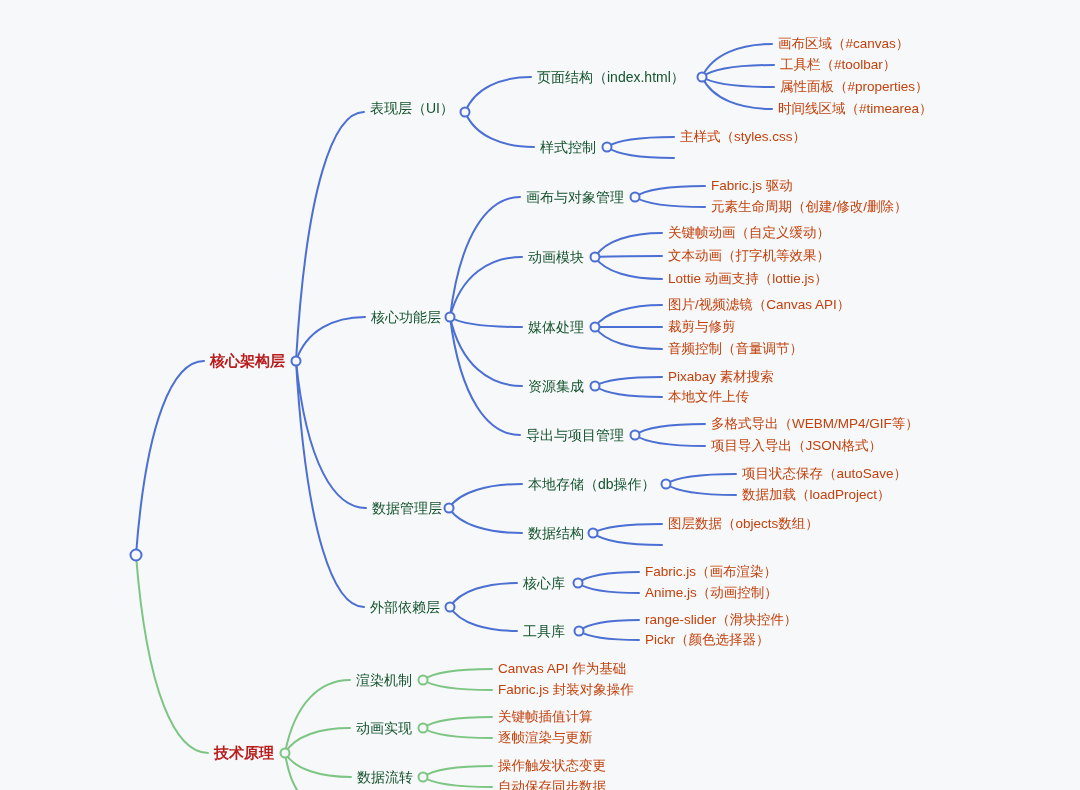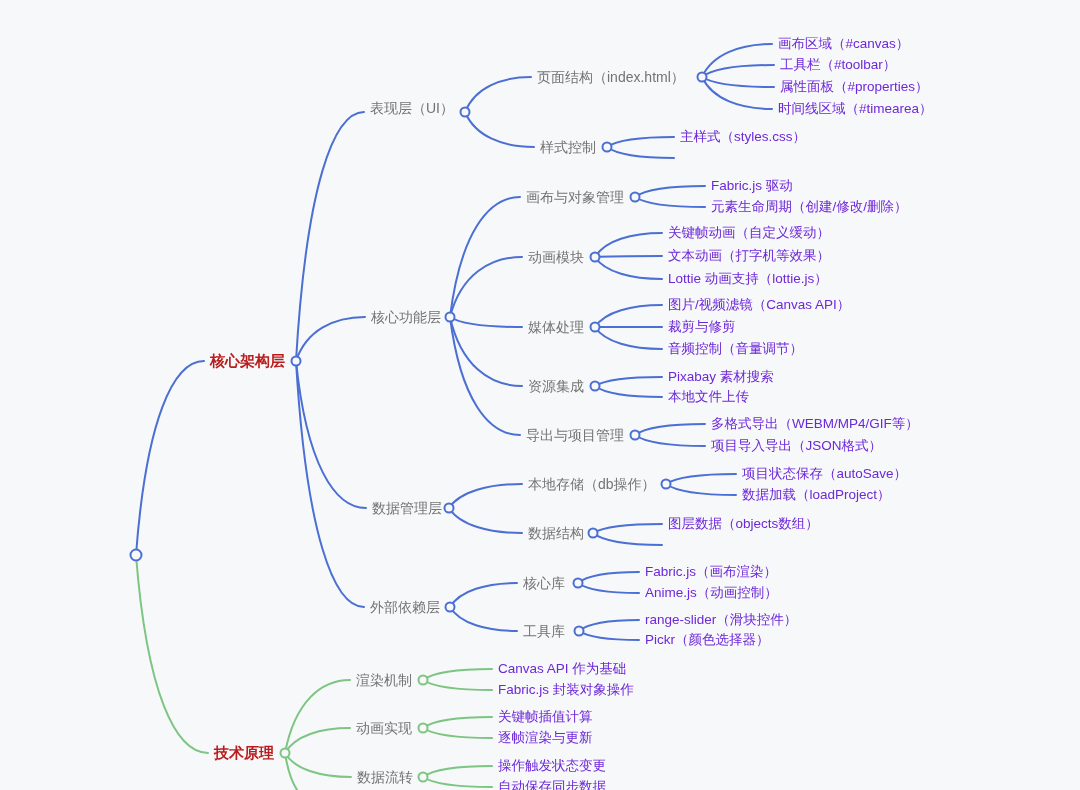--- a/index.html
+++ b/index.html
@@ -6,24 +6,24 @@
   body{
     width:1080px;height:790px;overflow:hidden;
     background:#f7f8fa;
     font-family:"Liberation Sans",sans-serif;
   }
   .stage{position:relative;width:1080px;height:790px;}
   #edges{position:absolute;left:0;top:0;}
   .lbl{
     position:absolute;white-space:nowrap;
     transform:translateY(-50%);
-    font-size:13.5px;color:#6d28d9;line-height:1.2;
+    font-size:13.5px;color:#c2410c;line-height:1.2;
     cursor:default;
   }
-  .mid{font-size:14px;font-weight:500;color:#737373;}
+  .mid{font-size:14px;font-weight:500;color:#14532d;}
   .lv1{font-size:15px;font-weight:700;color:#b91c1c;}
 </style>
 </head>
 <body>
 
 <div class="stage">
   <svg id="edges" width="1080" height="790" viewBox="0 0 1080 790">
       <path d="M 136 555 C 146.2 419.2, 173.4 361, 204 361" fill="none" stroke="#4b6fd2" stroke-width="2" stroke-linecap="round"></path>
       <path d="M 296 361 C 306.2 186.7, 333.4 112, 364 112" fill="none" stroke="#4b6fd2" stroke-width="2" stroke-linecap="round"></path>
       <path d="M 296 361 C 306.4 330.2, 333.9 317, 365 317" fill="none" stroke="#4b6fd2" stroke-width="2" stroke-linecap="round"></path>

